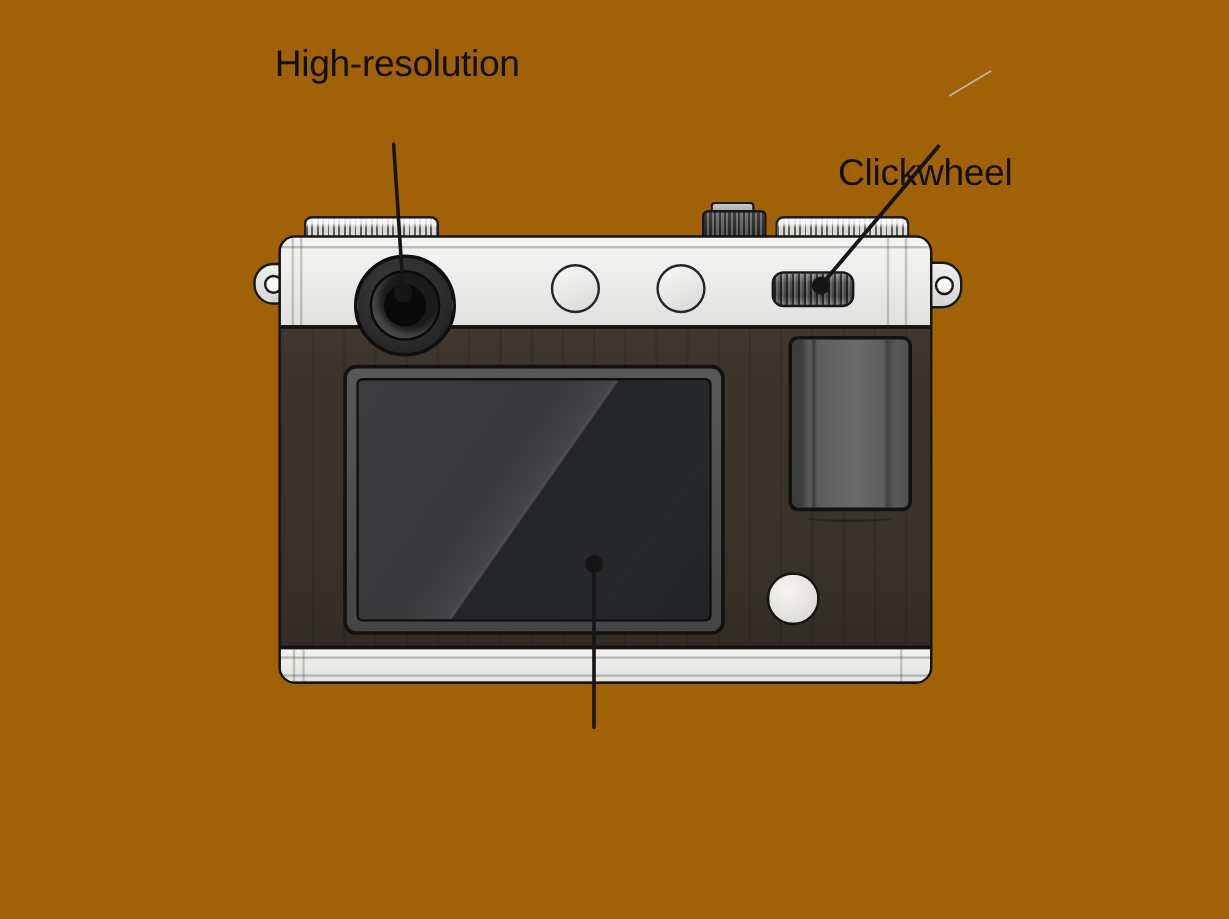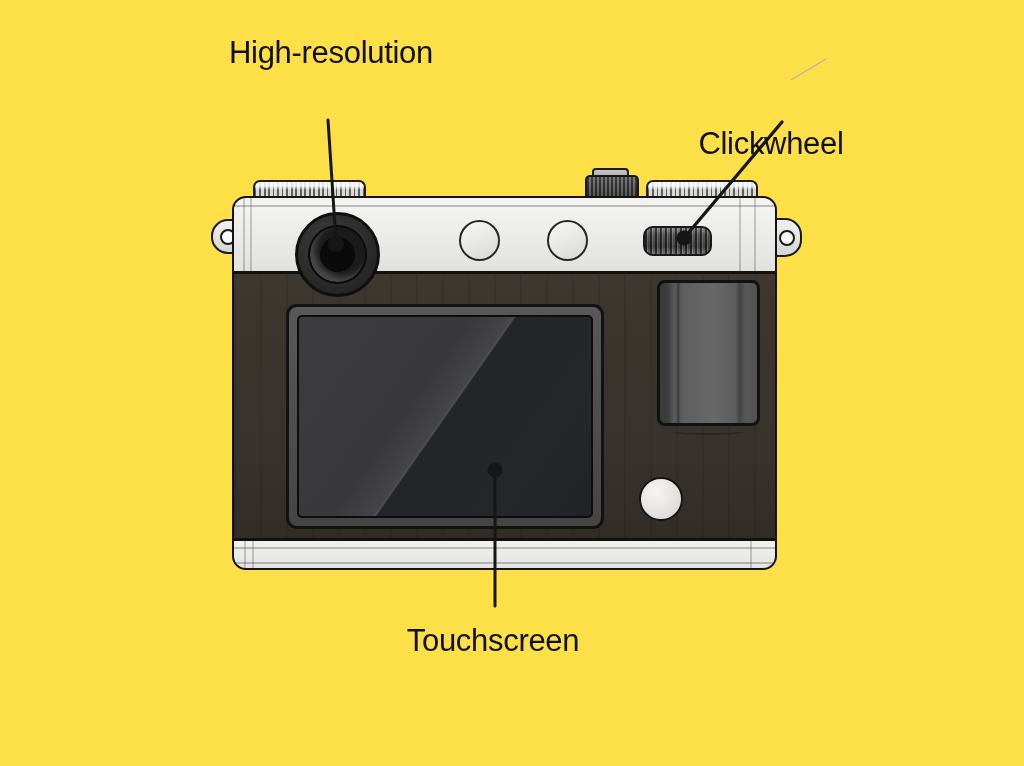--- a/index.html
+++ b/index.html
@@ -1,21 +1,21 @@
 <!DOCTYPE html>
 <html><head>
 <meta charset="utf-8">
 <style>
   html, body { margin: 0; padding: 0; background: #ffffff; }
   * { box-sizing: border-box; }
   #canvas {
     position: relative;
     width: 1024px;
     height: 766px;
-    background: #fde047;
+    background: #a16207;
     overflow: hidden;
     font-family: "Liberation Sans", sans-serif;
   }
   .abs { position: absolute; }
 
   
   .label {
     position: absolute;
     transform: translateX(-50%);
     text-align: center;
@@ -177,23 +177,20 @@
 <body>
 
 <div id="canvas">
 
   <div class="label" id="label-viewfinder">
     <span>High-resolution</span>
   </div>
   <div class="label" id="label-clickwheel">
     <span>Clickwheel</span>
   </div>
-  <div class="label" id="label-touchscreen">
-    <span>Touchscreen</span>
-  </div>
 
   <div class="top-dial" id="dial-left"></div>
   <div class="top-dial" id="dial-right"></div>
   <div class="abs" id="shutter-cap"></div>
   <div class="abs" id="shutter-body"></div>
   <div class="lug" id="lug-left">
     <div class="lug-hole"></div>
   </div>
   <div class="lug" id="lug-right">
     <div class="lug-hole"></div>

